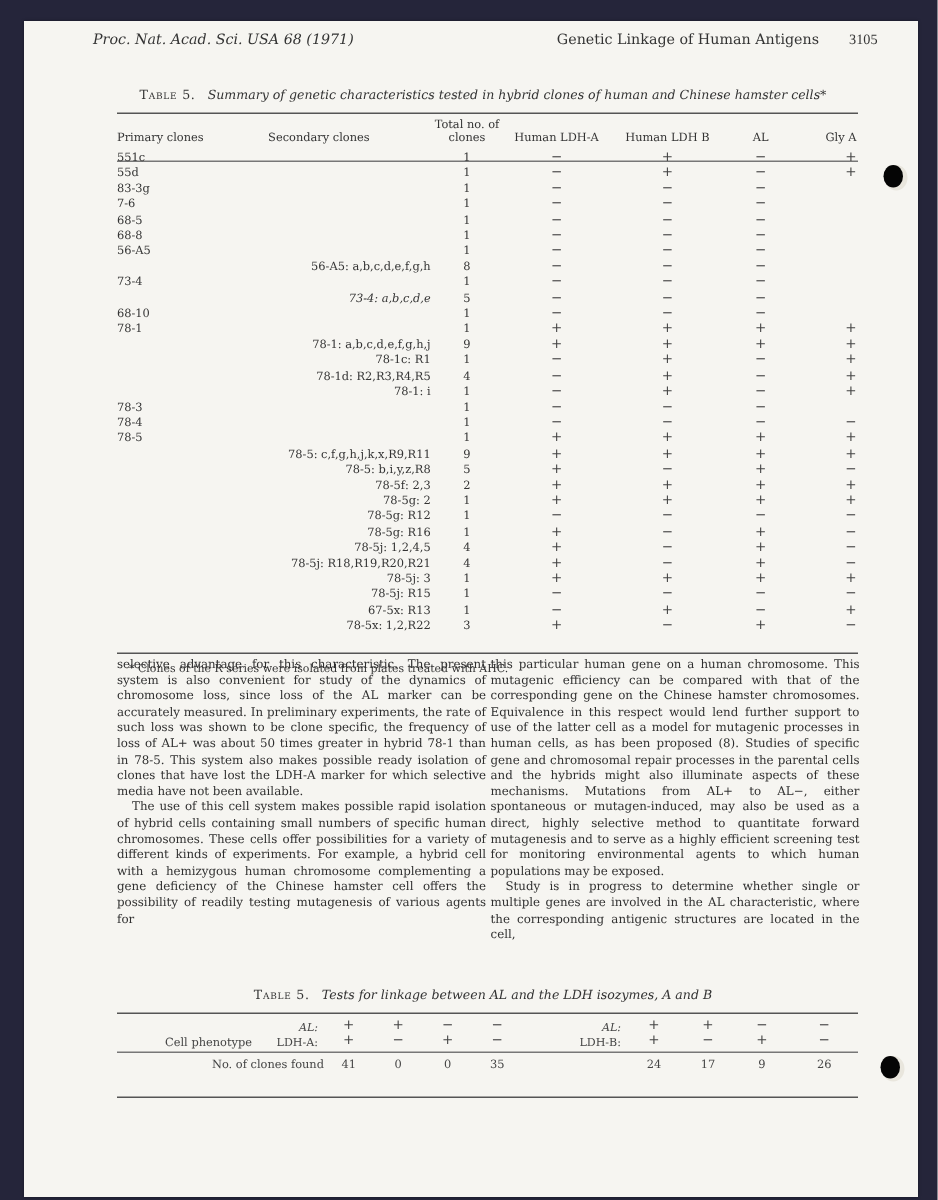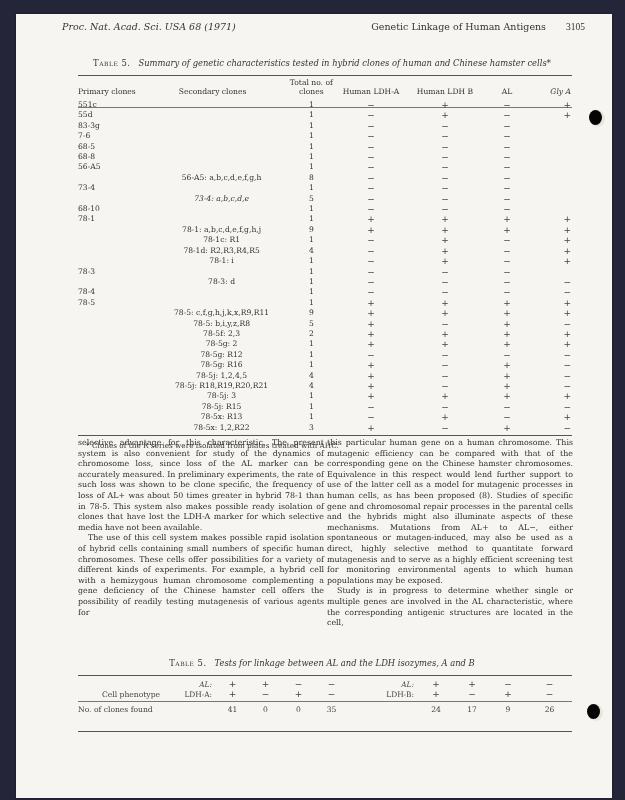--- a/index.html
+++ b/index.html
@@ -28,40 +28,40 @@
   .table-caption .lab { font-variant: small-caps; letter-spacing: 0.5px; margin-right: 8px; }
   .table-caption .ttl { font-style: italic; }
 
   .rule { position: absolute; height: 0; border-top: 1px solid #555; }
   .rule.thin { border-top: 0.8px solid #777; }
 
   table.t4 { position: absolute; left: 78px; top: 78px; width: 493px; border-collapse: collapse; font-size: 7.6px; color: #333; }
   table.t4 th { font-weight: normal; vertical-align: bottom; padding: 0 0 4px 0; line-height: 9px; }
   table.t4 td { padding: 0; height: 10.4px; line-height: 10.4px; }
   .c-pri { width: 62px; text-align: left; }
-  .c-sec { width: 135px; text-align: center; }
+  .c-sec { width: 135px; text-align: right; }
   .c-tot { width: 50px; text-align: center; }
   .c-a { width: 74px; text-align: center; }
   .c-b { width: 80px; text-align: center; }
   .c-al { width: 50px; text-align: center; }
-  .c-gly { width: 42px; text-align: center; font-style: italic; }
+  .c-gly { width: 42px; text-align: center; }
   th.c-sec { text-align: center; }
   th.c-gly { text-align: right; }
   td.c-gly { text-align: right; padding-right: 4px; }
   .sign { font-family: "DejaVu Sans", sans-serif; font-size: 9px; color: #444; }
 
   .footnote { position: absolute; left: 86px; top: 441px; font-size: 7.3px; color: #333; }
 
   .col { position: absolute; top: 438px; width: 246px; font-size: 7.9px; line-height: 10.6px; text-align: justify; color: #2f2f2f; }
   .col p { margin: 0; }
   .col p.indent { text-indent: 10px; }
 
   table.t5 { position: absolute; left: 78px; top: 680px; width: 495px; border-collapse: collapse; font-size: 7.6px; color: #444; }
   table.t5 td { padding: 0; height: 9.8px; line-height: 9.8px; text-align: center; }
-  table.t5 td.lbl { text-align: left; }
+  table.t5 td.lbl { text-align: right; }
   table.t5 td.key { text-align: right; padding-right: 4px; font-size: 7.4px; }
   table.t5 tr.count td { height: 20px; line-height: 20px; }
   .it { font-style: italic; }
 </style>
 </head>
 <body>
 
 <div class="page">
   <div class="hole" style="left:573px; top:96px;"></div>
   <div class="hole" style="left:571px; top:690px;"></div>
@@ -240,29 +240,20 @@
       <tr>
         <td class="c-pri">78-3</td>
         <td class="c-sec" style="padding-left: 18px;"></td>
         <td class="c-tot">1</td>
         <td class="c-a sign">−</td>
         <td class="c-b sign">−</td>
         <td class="c-al sign">−</td>
         <td class="c-gly sign"></td>
       </tr>
       <tr>
-        <td class="c-pri"></td>
-        <td class="c-sec" style="padding-left: 18px;">78-3: d</td>
-        <td class="c-tot">1</td>
-        <td class="c-a sign">−</td>
-        <td class="c-b sign">−</td>
-        <td class="c-al sign">−</td>
-        <td class="c-gly sign">−</td>
-      </tr>
-      <tr>
         <td class="c-pri">78-4</td>
         <td class="c-sec" style="padding-left: 18px;"></td>
         <td class="c-tot">1</td>
         <td class="c-a sign">−</td>
         <td class="c-b sign">−</td>
         <td class="c-al sign">−</td>
         <td class="c-gly sign">−</td>
       </tr>
       <tr>
         <td class="c-pri">78-5</td>
@@ -358,21 +349,21 @@
         <td class="c-pri"></td>
         <td class="c-sec" style="padding-left: 18px;">78-5j: R15</td>
         <td class="c-tot">1</td>
         <td class="c-a sign">−</td>
         <td class="c-b sign">−</td>
         <td class="c-al sign">−</td>
         <td class="c-gly sign">−</td>
       </tr>
       <tr>
         <td class="c-pri"></td>
-        <td class="c-sec" style="padding-left: 18px;">78-5x: R13</td>
+        <td class="c-sec" style="padding-left: 18px;">67-5x: R13</td>
         <td class="c-tot">1</td>
         <td class="c-a sign">−</td>
         <td class="c-b sign">+</td>
         <td class="c-al sign">−</td>
         <td class="c-gly sign">+</td>
       </tr>
       <tr>
         <td class="c-pri"></td>
         <td class="c-sec" style="padding-left: 18px;">78-5x: 1,2,R22</td>
         <td class="c-tot">3</td>

